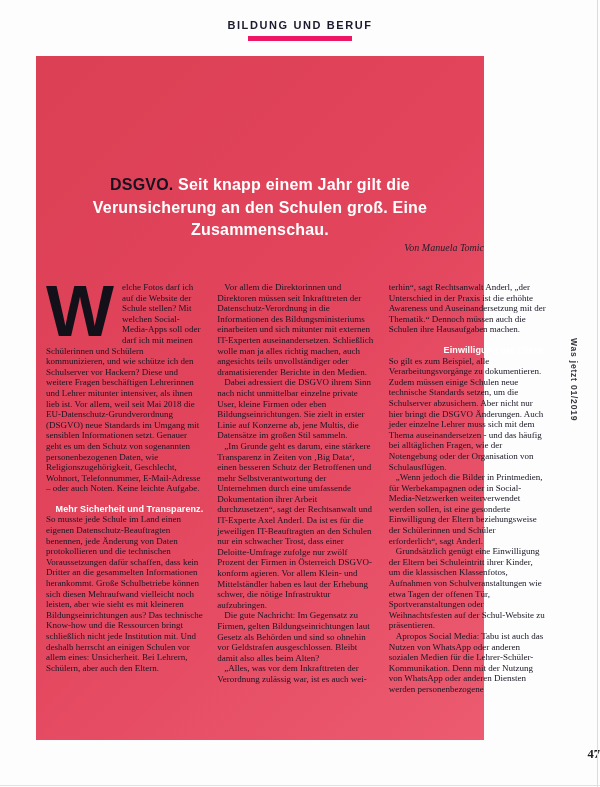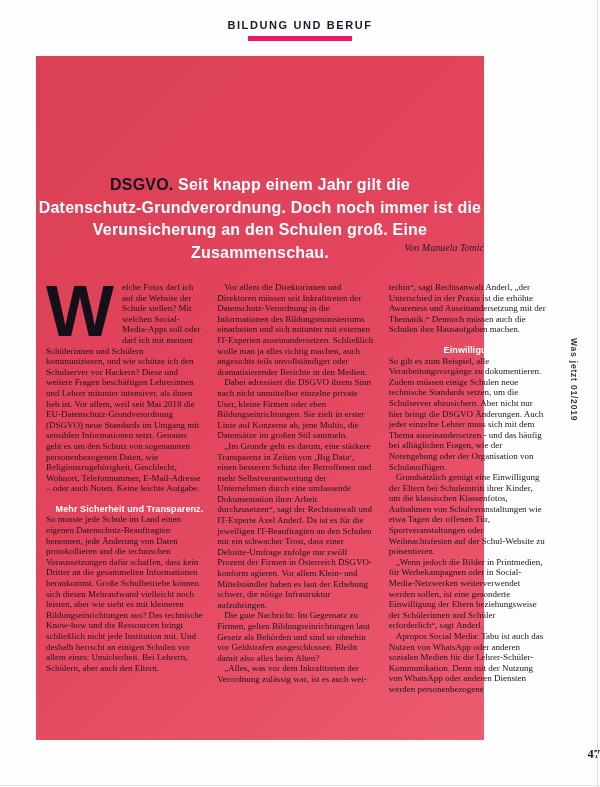--- a/index.html
+++ b/index.html
@@ -80,21 +80,20 @@
 
   <div class="kicker-wrap">
     <div class="kicker-text">BILDUNG UND BERUF</div>
     <div class="kicker-bar"></div>
   </div>
 
   <div class="article-block">
 
     <h1 class="title">
       <span class="tline"><span class="lead">DSGVO.</span><span> Seit knapp einem Jahr gilt die</span></span>
-      <span class="tline">Datenschutz-Grundverordnung. Doch noch immer ist die</span>
       <span class="tline">Verunsicherung an den Schulen groß. Eine Zusammenschau.</span>
     </h1>
 
     <div class="byline">Von Manuela Tomic</div>
 
     <div class="columns">
 
       <div class="col">
         <p><span class="dropcap">W</span><span>elche Fotos darf ich auf die Website der Schule stellen? Mit welchen Social-Media-Apps soll oder darf ich mit meinen Schülerinnen und Schülern kommunizieren, und wie schütze ich den Schulserver vor Hackern? Diese und weitere Fragen beschäftigen Lehrerinnen und Lehrer mitunter intensiver, als ihnen lieb ist. Vor allem, weil seit Mai 2018 die EU-Datenschutz-Grundverordnung (DSGVO) neue Standards im Umgang mit sensiblen Informationen setzt. Genauer geht es um den Schutz von sogenannten personenbezogenen Daten, wie Religionszugehörigkeit, Geschlecht, Wohnort, Telefonnummer, E-Mail-Adresse – oder auch Noten. Keine leichte Aufgabe.</span></p>
         <p class="subhead">Mehr Sicherheit und Transparenz.</p>
@@ -106,22 +105,22 @@
         <p class="indent">Dabei adressiert die DSGVO ihrem Sinn nach nicht unmittelbar einzelne private User, kleine Firmen oder eben Bildungseinrichtungen. Sie zielt in erster Linie auf Konzerne ab, jene Multis, die Datensätze im großen Stil sammeln.</p>
         <p class="indent">„Im Grunde geht es darum, eine stärkere Transparenz in Zeiten von ‚Big Data‘, einen besseren Schutz der Betroffenen und mehr Selbstverantwortung der Unternehmen durch eine umfassende Dokumentation ihrer Arbeit durchzusetzen“, sagt der Rechtsanwalt und IT-Experte Axel Anderl. Da ist es für die jeweiligen IT-Beauftragten an den Schulen nur ein schwacher Trost, dass einer Deloitte-Umfrage zufolge nur zwölf Prozent der Firmen in Österreich DSGVO-konform agieren. Vor allem Klein- und Mittelständler haben es laut der Erhebung schwer, die nötige Infrastruktur aufzubringen.</p>
         <p class="indent">Die gute Nachricht: Im Gegensatz zu Firmen, gelten Bildungseinrichtungen laut Gesetz als Behörden und sind so ohnehin vor Geldstrafen ausgeschlossen. Bleibt damit also alles beim Alten?</p>
         <p class="indent">„Alles, was vor dem Inkrafttreten der Verordnung zulässig war, ist es auch wei-</p>
       </div>
 
       <div class="col">
         <p>terhin“, sagt Rechtsanwalt Anderl, „der Unterschied in der Praxis ist die erhöhte Awareness und Auseinandersetzung mit der Thematik.“ Dennoch müssen auch die Schulen ihre Hausaufgaben machen.</p>
         <p class="subhead">Einwilligung der Eltern.</p>
         <p>So gilt es zum Beispiel, alle Verarbeitungsvorgänge zu dokumentieren. Zudem müssen einige Schulen neue technische Standards setzen, um die Schulserver abzusichern. Aber nicht nur hier bringt die DSGVO Änderungen. Auch jeder einzelne Lehrer muss sich mit dem Thema auseinandersetzen - und das häufig bei alltäglichen Fragen, wie der Notengebung oder der Organisation von Schulausflügen.</p>
+        <p class="indent">„Wenn jedoch die Bilder in Printmedien, für Werbekampagnen oder in Social-Media-Netzwerken weiterverwendet werden sollen, ist eine gesonderte Einwilligung der Eltern beziehungsweise der Schülerinnen und Schüler erforderlich“, sagt Anderl.</p>
         <p class="indent">Grundsätzlich genügt eine Einwilligung der Eltern bei Schuleintritt ihrer Kinder, um die klassischen Klassenfotos, Aufnahmen von Schulveranstaltungen wie etwa Tagen der offenen Tür, Sportveranstaltungen oder Weihnachtsfesten auf der Schul-Website zu präsentieren.</p>
-        <p class="indent">„Wenn jedoch die Bilder in Printmedien, für Werbekampagnen oder in Social-Media-Netzwerken weiterverwendet werden sollen, ist eine gesonderte Einwilligung der Eltern beziehungsweise der Schülerinnen und Schüler erforderlich“, sagt Anderl.</p>
         <p class="indent">Apropos Social Media: Tabu ist auch das Nutzen von WhatsApp oder anderen sozialen Medien für die Lehrer-Schüler-Kommunikation. Denn mit der Nutzung von WhatsApp oder anderen Diensten werden personenbezogene</p>
       </div>
 
     </div>
   </div>
 
   <div class="issue-label">Was jetzt 01/2019</div>
 
   <div class="page-number">47</div>
 

